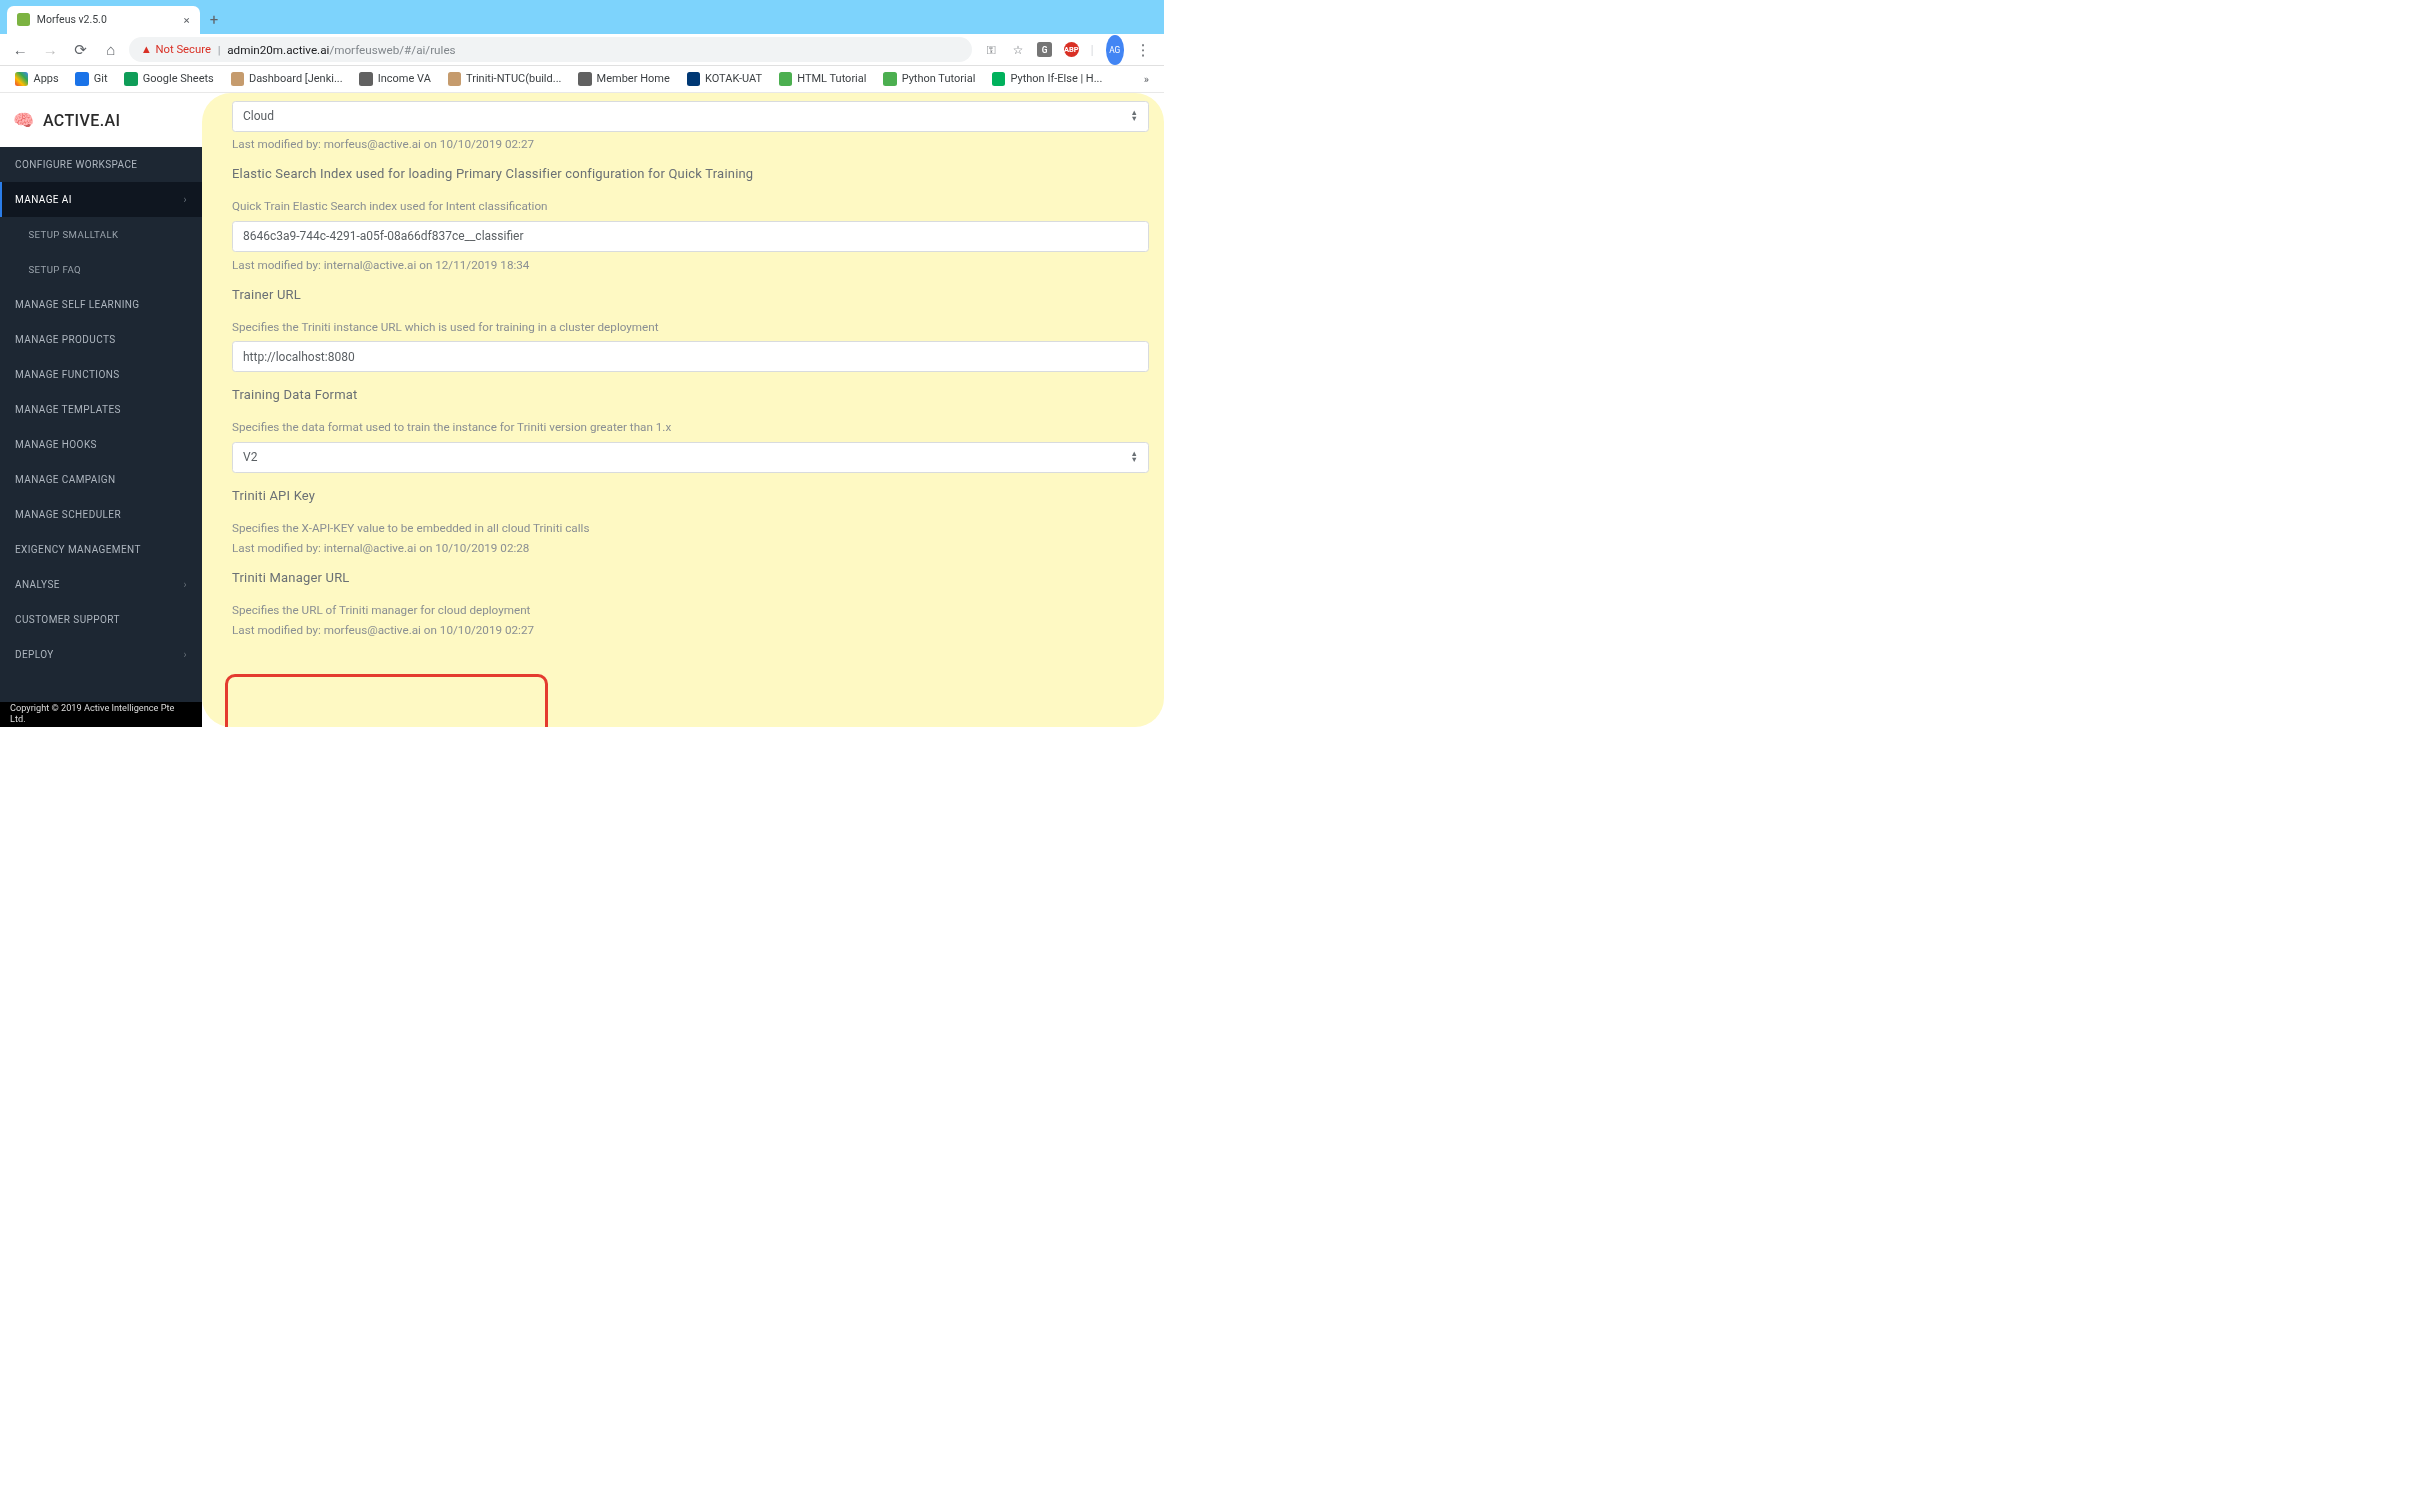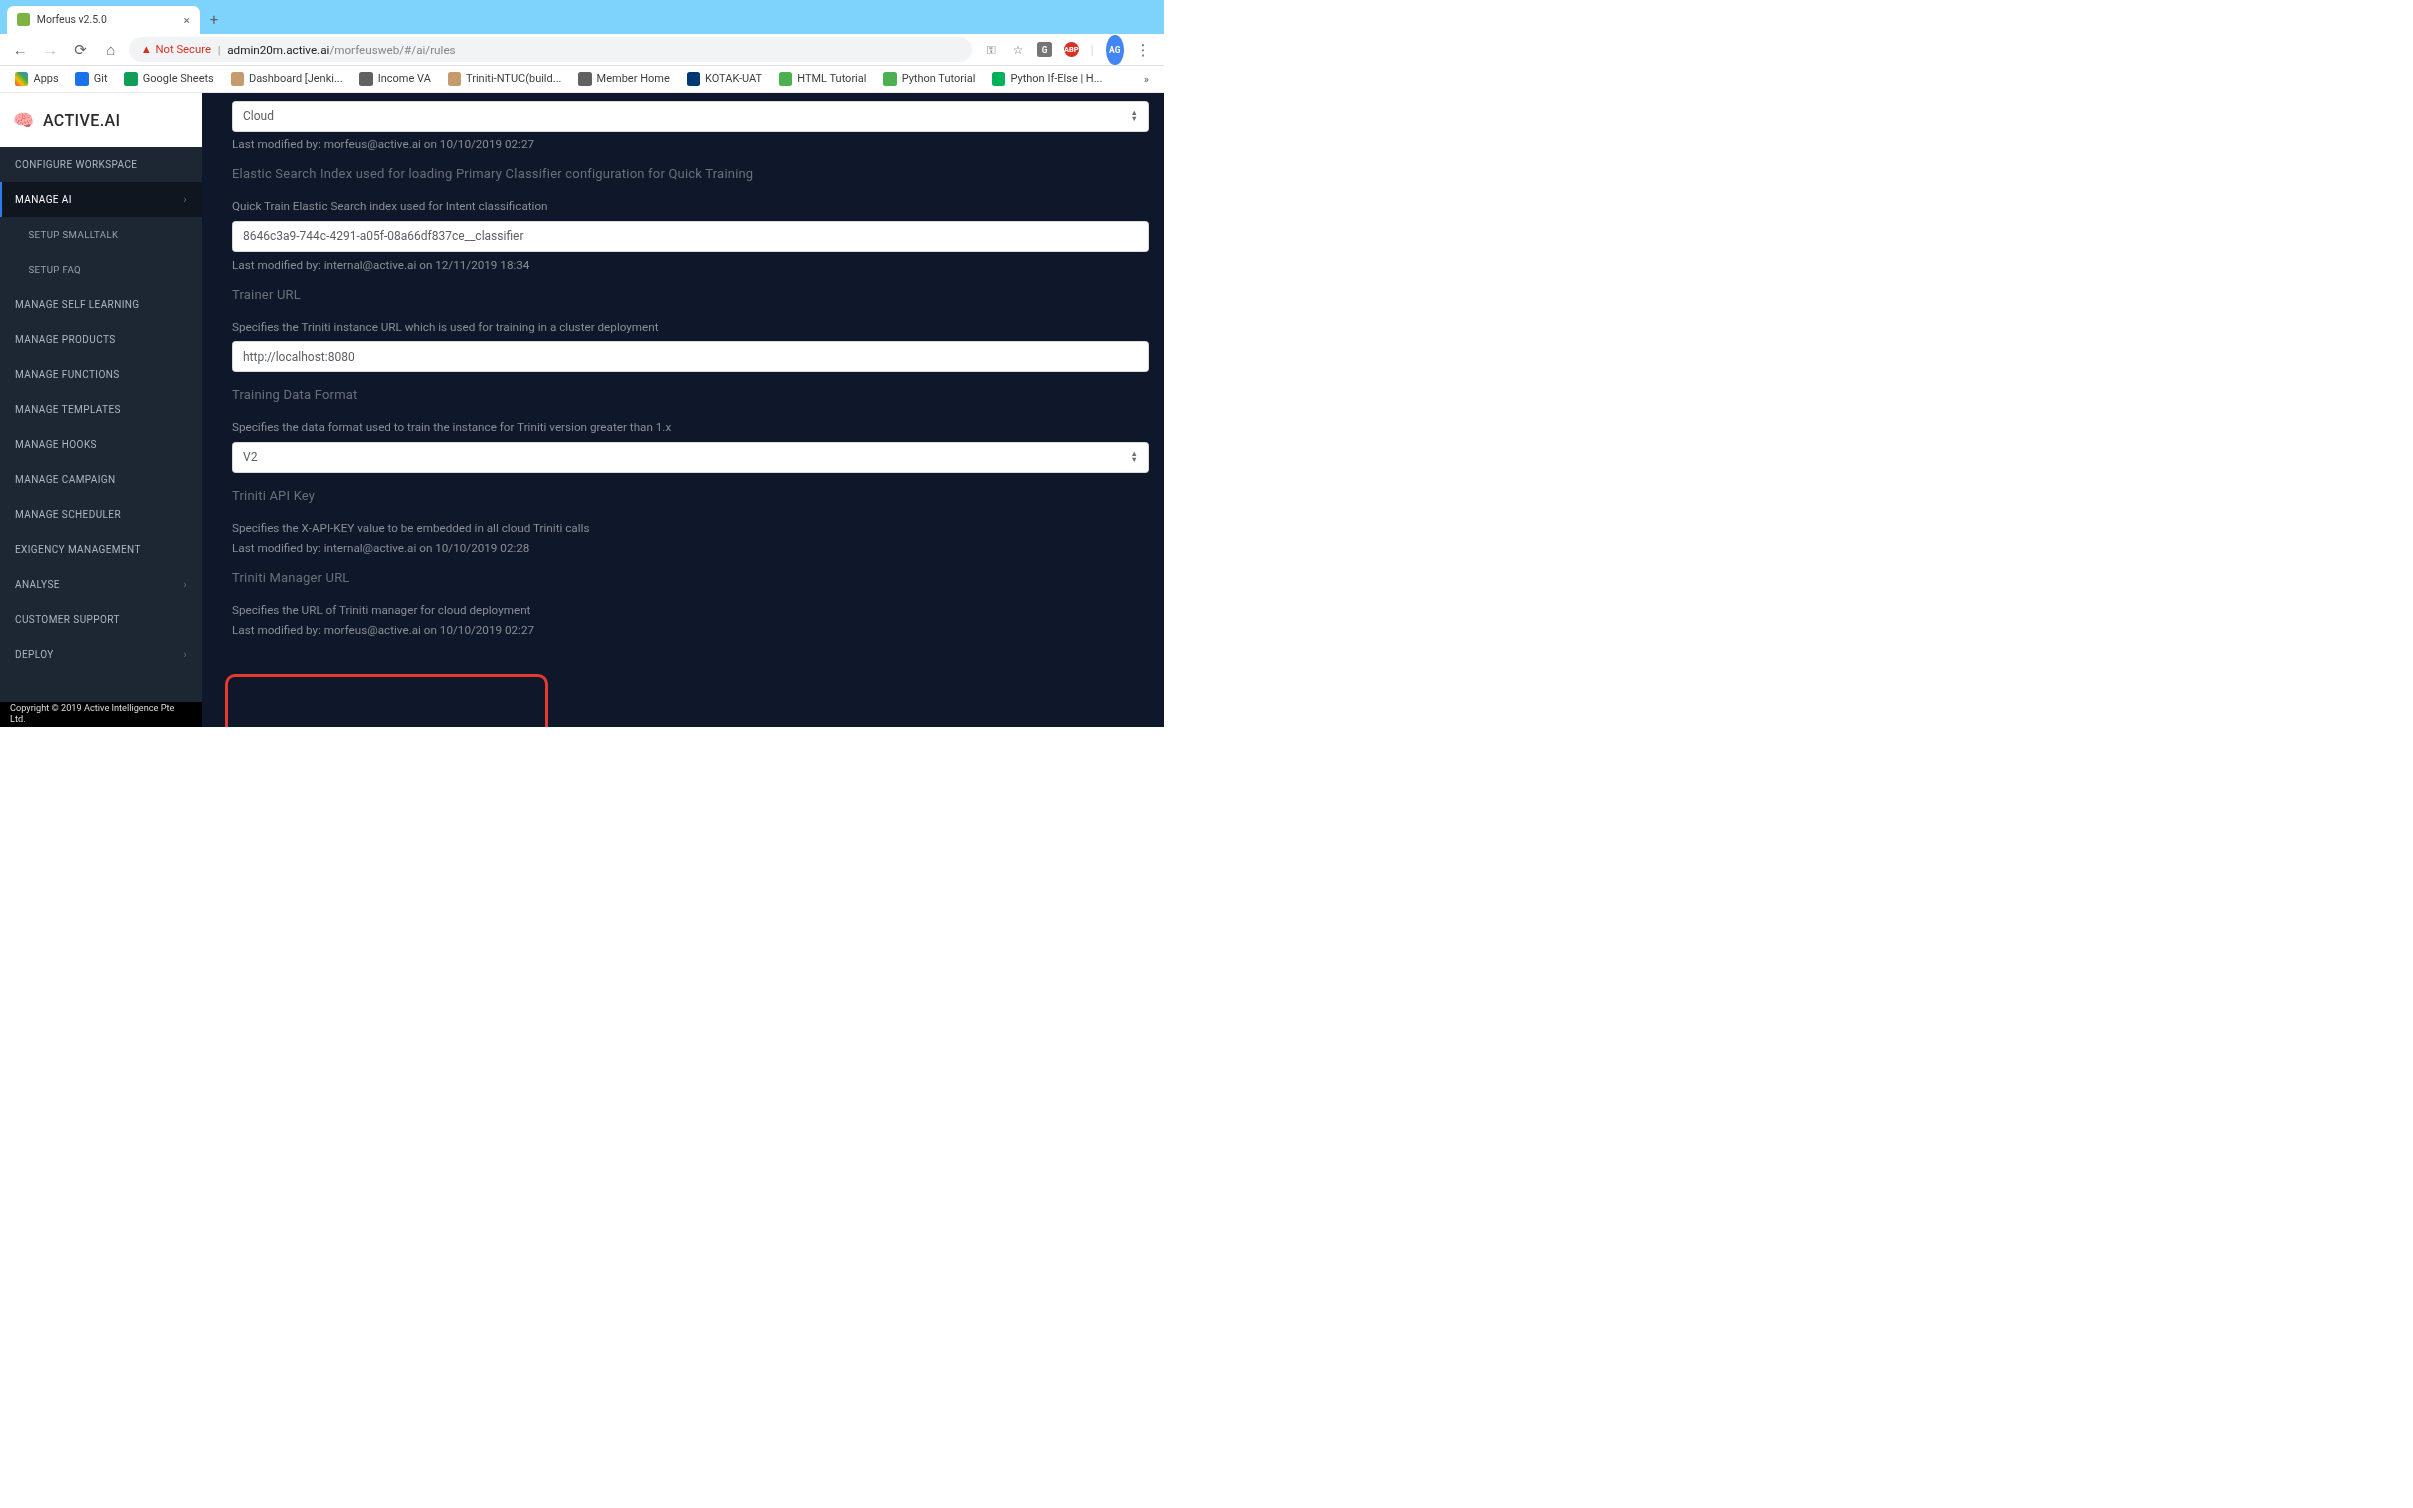--- a/index.html
+++ b/index.html
@@ -19,21 +19,21 @@
 .nav-btn.disabled { color:#bdbdbd; }
 .omnibox { flex:1; display:flex; align-items:center; height:25px; background:#f1f3f4; border-radius:12.6px; padding:0 11.7px; gap:6.7px; font-size:11.7px; }
 .omnibox .warn { color:#d93025; font-size:11.3px; display:flex; align-items:center; gap:3.4px;}
 .omnibox .sep { color:#9aa0a6; }
 .omnibox .url .dom { color:#202124; }
 .omnibox .url .path { color:#80868b; }
 .toolbar .right { display:flex; align-items:center; gap:11.7px; padding:0 5px; }
 .toolbar .ico { width:15px; height:15px; display:flex; align-items:center; justify-content:center; font-size:11.7px; color:#5f6368;}
 .badge-sq { width:15px; height:15px; background:#757575; color:#fff; font-size:8.4px; font-weight:bold; display:flex; align-items:center; justify-content:center; border-radius:2.5px;}
 .badge-red { width:15px; height:15px; background:#d93025; color:#fff; font-size:7.5px; font-weight:bold; display:flex; align-items:center; justify-content:center; border-radius:50%;}
-.avatar { width:18.4px; height:30px; border-radius:50%; background:#4285f4; color:#fff; font-size:8.4px; font-weight:700; display:flex; align-items:center; justify-content:center;}
+.avatar { width:18.4px; height:30px; border-radius:50%; background:#4285f4; color:#fff; font-size:8.4px; font-weight:400; display:flex; align-items:center; justify-content:center;}
 .dots { color:#5f6368; font-size:15px; }
 
 .bookmarks { background:#fff; height:27px; display:flex; align-items:center; padding:0 8.4px; gap:3.4px; border-bottom:0.8px solid #e8e8e8; font-size:11px; color:#3c4043;}
 .bm { display:flex; align-items:center; gap:5px; padding:0 6.7px; white-space:nowrap;}
 .bm .bico { width:13.4px; height:13.4px; border-radius:2.5px; display:flex; align-items:center; justify-content:center; font-size:8.4px; color:#fff; font-weight:bold;}
 .bookmarks .more { margin-left:auto; color:#5f6368; padding:0 6.7px;}
 
 
 .app { display:flex; height:calc(100% - 93px); }
 .sidebar { width:202px; background:#fff; display:flex; flex-direction:column; border-right:0; }
@@ -41,21 +41,21 @@
 .brand .logo { font-size:17px; }
 .brand .name { font-size:16px; font-weight:500; letter-spacing:0.4px; color:#2b2b2b;}
 
 .nav { background:#1d2733; flex:1; overflow:auto;}
 .nav-item { display:flex; align-items:center; justify-content:space-between; padding:0 15px; height:35px; color:#aeb6bf; font-size:10px; letter-spacing:0.4px; cursor:pointer;}
 .nav-item.active { background:#0f1620; color:#fff; font-weight:400; border-left:2.5px solid #2b7de9; padding-left:13px;gap:36px;}
 .nav-item .chev { color:#67707a; font-size:10px;}
 .nav-sub { padding-left:28.5px; height:35px; display:flex; align-items:center; color:#9aa3ac; font-size:9.6px; letter-spacing:0.4px; background:#1d2733; cursor:pointer;}
 .footer { background:#000; color:#dcdcdc; font-size:9.2px; height:25px; display:flex; align-items:flex-start; padding:0 10px; position:absolute; bottom:0; left:0; width:202px;}
 
-.main { flex:1; background:#0f172a; padding:0 15px 0 30px; overflow:auto;}
+.main { flex:1; background:#fef9c3; padding:0 15px 0 30px; overflow:auto;border-radius:29px;}
 
 .field { margin-bottom:6.7px; }
 .field-title { font-size:13px; color:#6a7075; margin-top:15px; letter-spacing:0.2px;}
 .field-desc { font-size:11.7px; color:#8a8f93; margin-top:18px;}
 .input, .select { width:100%; height:31px; background:#fff; border:0.8px solid #d8dbde; border-radius:3.4px; margin-top:7.5px; padding:0 10px; font-size:12px; color:#5a5f63; display:flex; align-items:center; justify-content:space-between;}
 .select .arrows { color:#6a7075; font-size:7.5px; line-height:5.9px; display:flex; flex-direction:column;}
 .modified { font-size:11.7px; color:#8a8f93; margin-top:5.9px;}
 
 .annot { position:absolute; border:3.4px solid #e43b2f; border-radius:10px; pointer-events:none; }
 .annot1 { left:225px; top:674px; width:323px; height:107px; border-bottom-left-radius:25px;}

